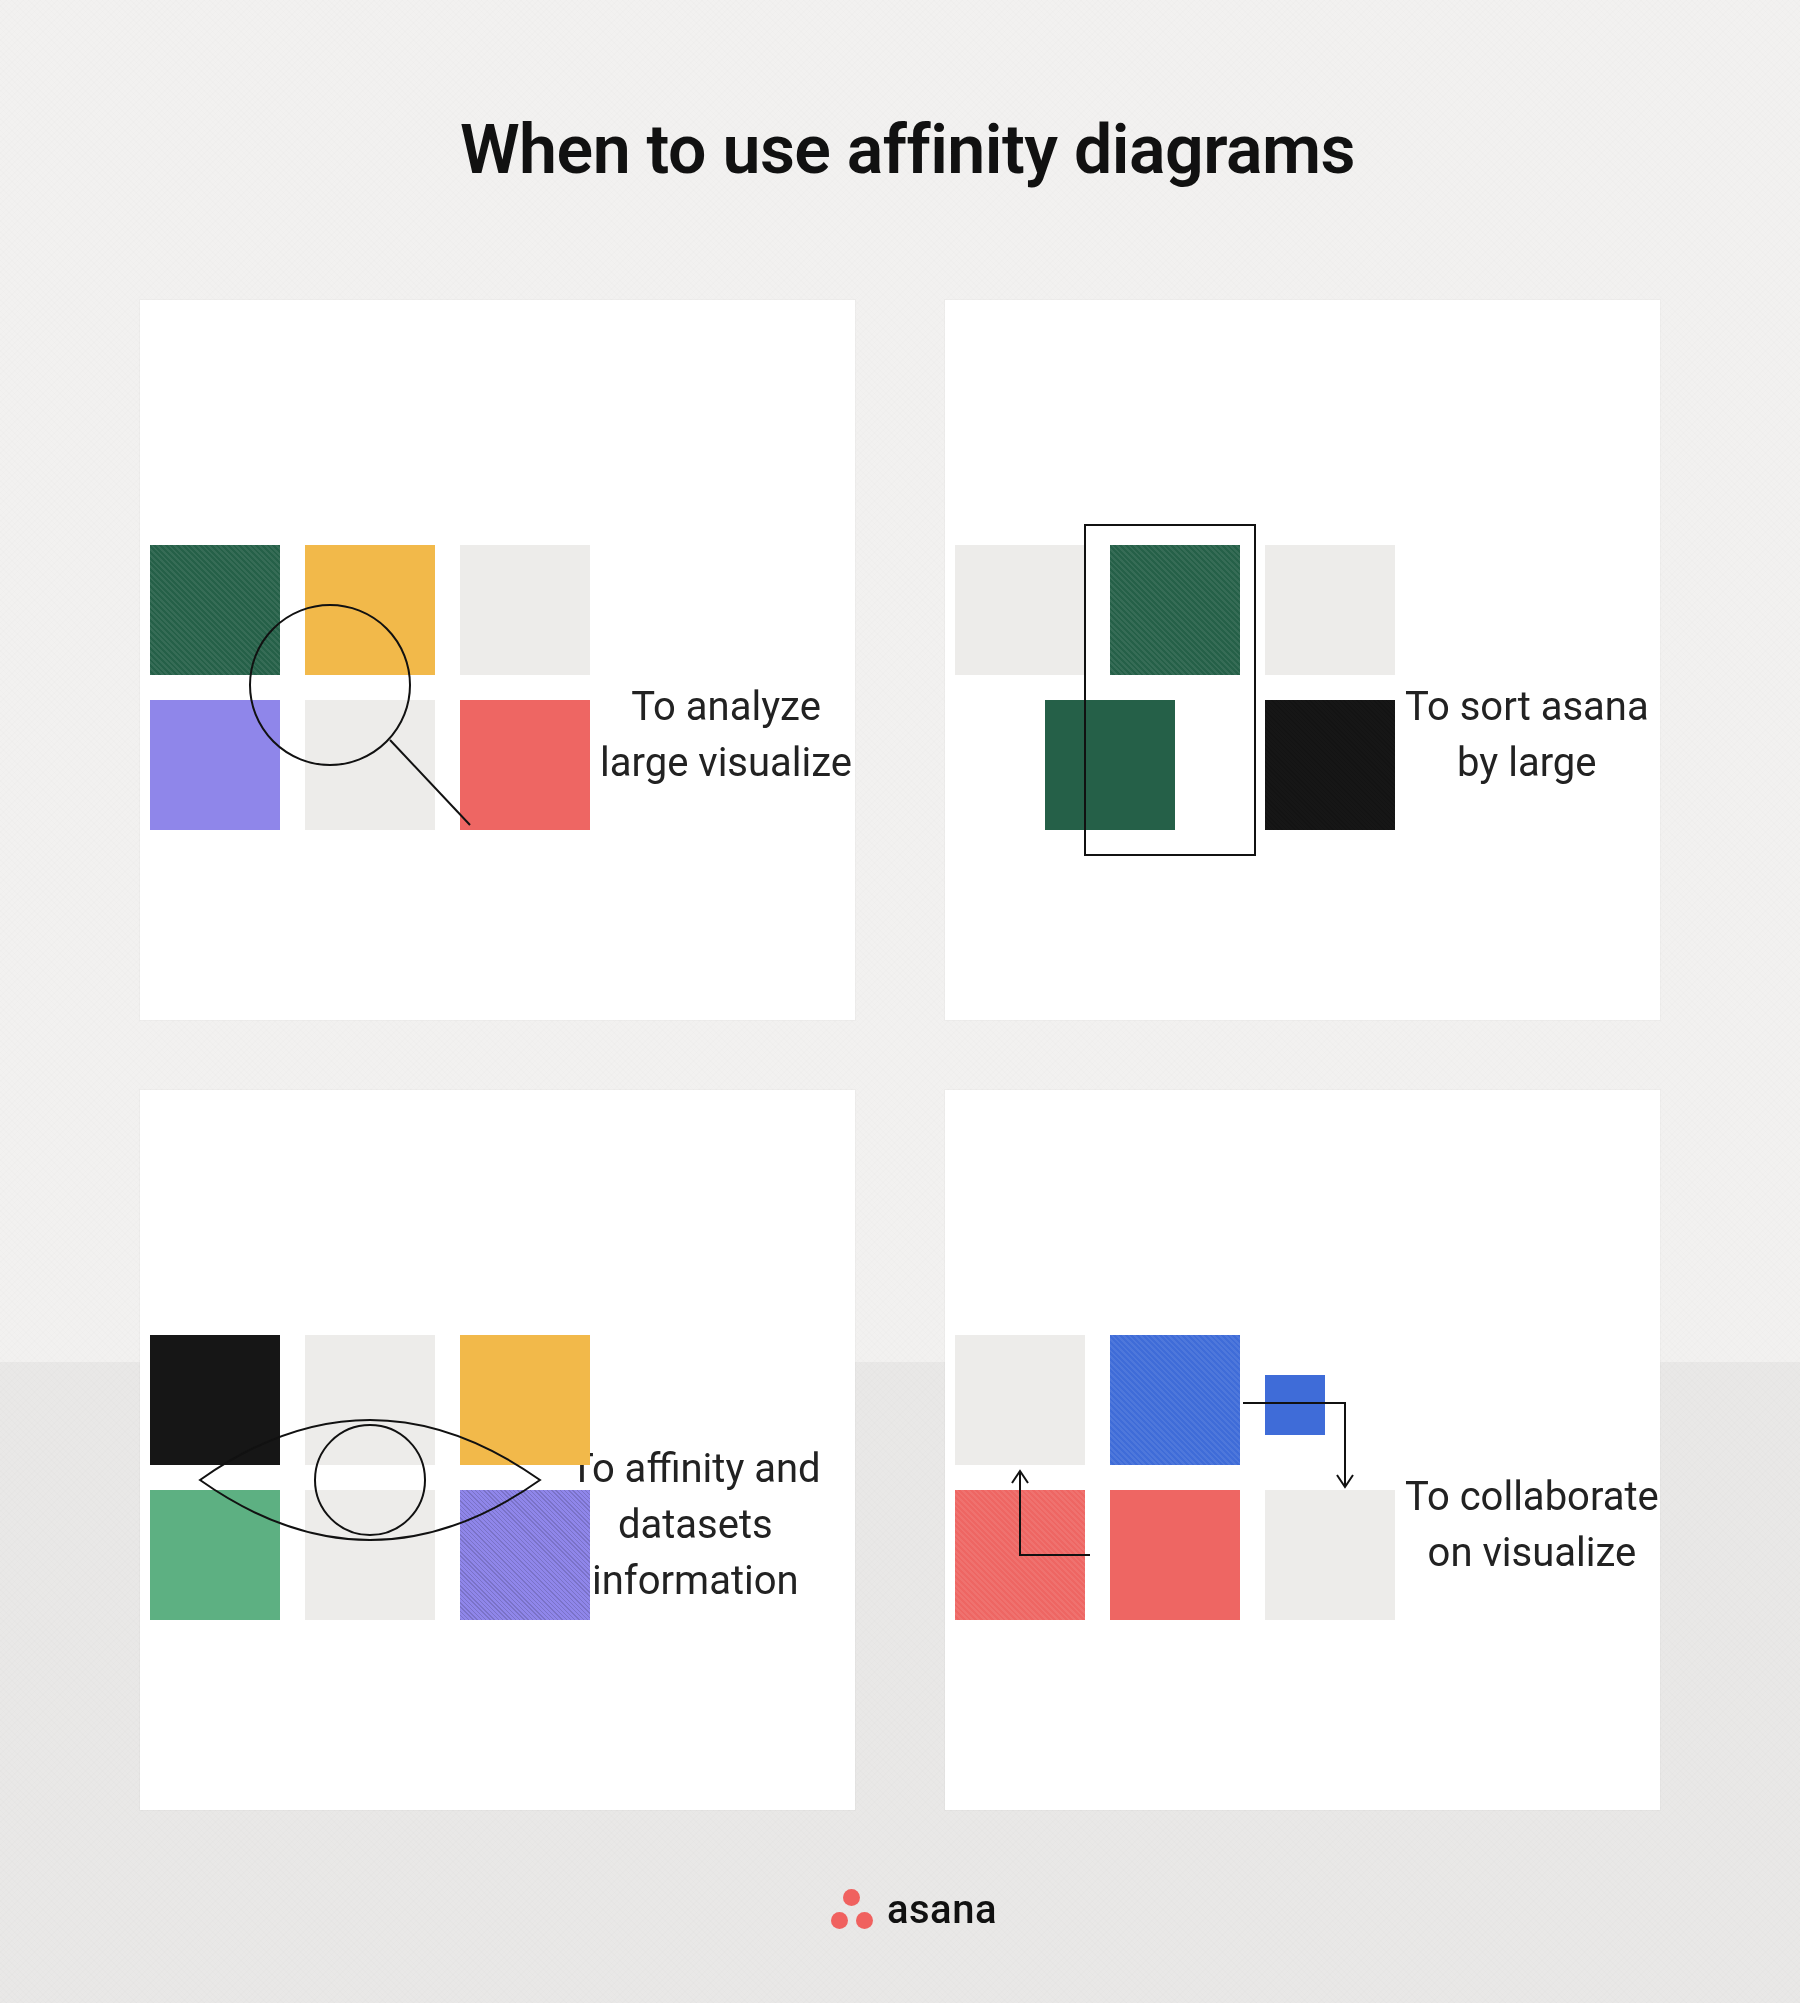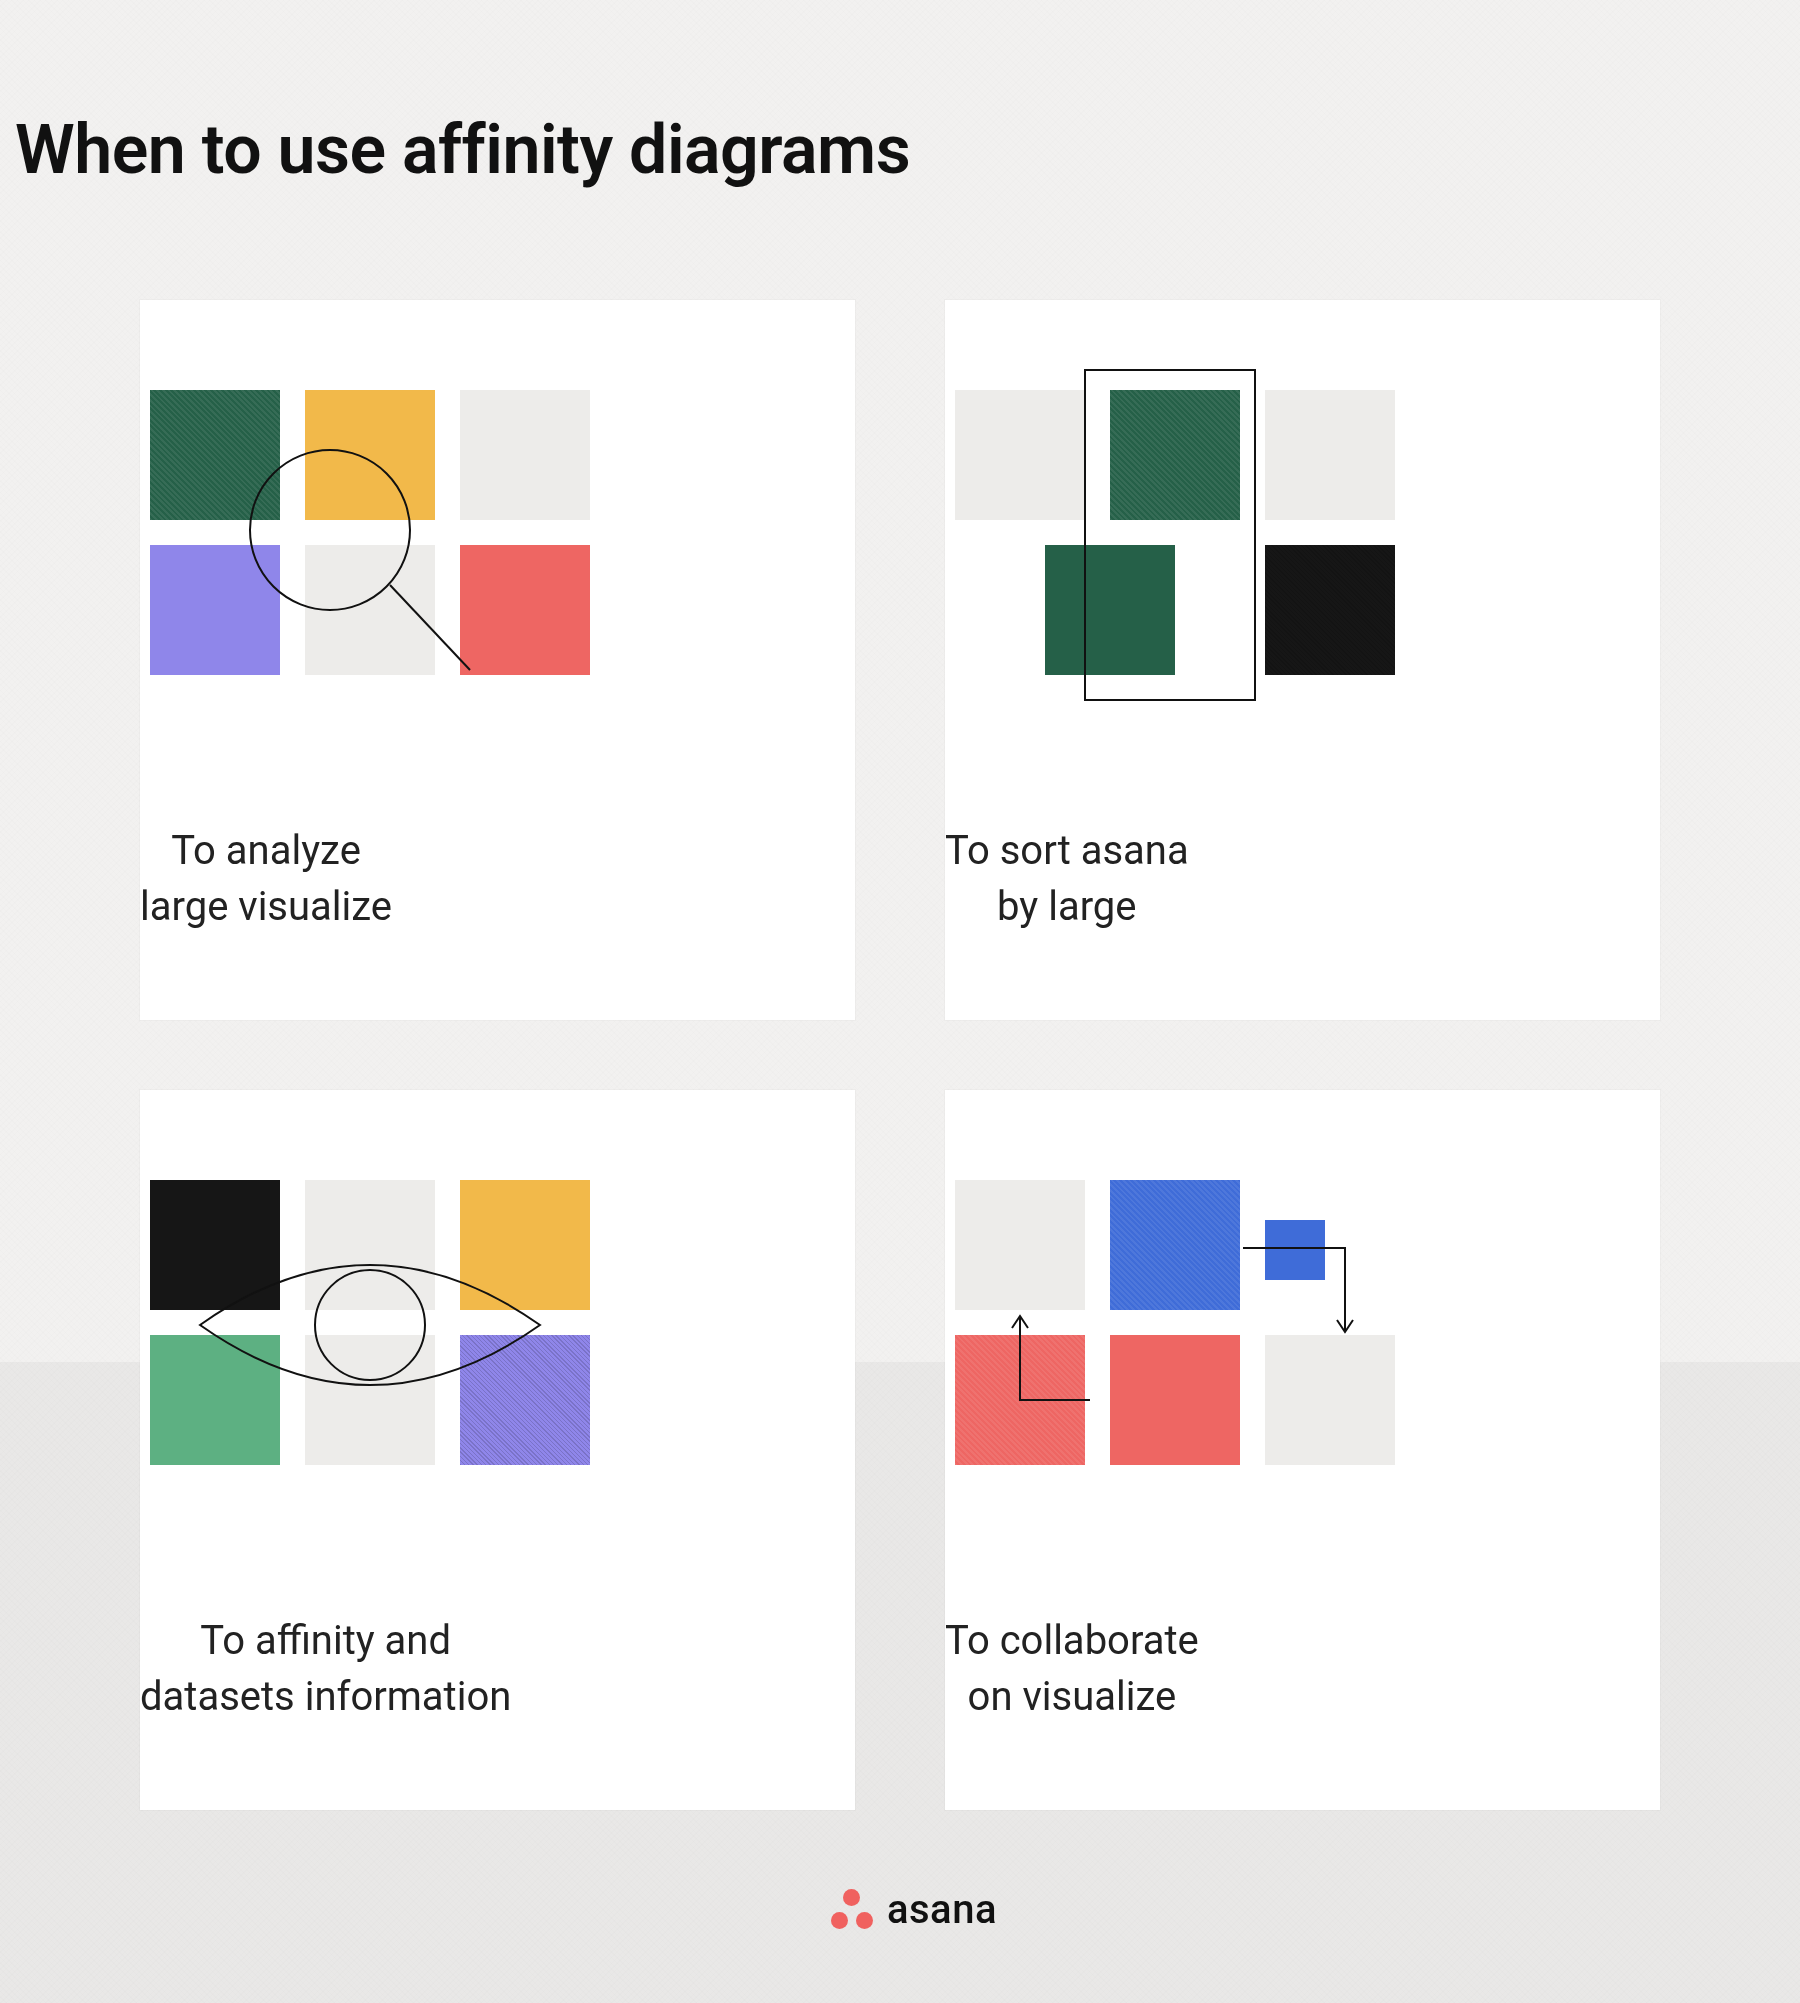--- a/index.html
+++ b/index.html
@@ -27,20 +27,21 @@
       repeating-linear-gradient(45deg, rgba(0,0,0,0.15) 0 1px, transparent 1px 4px),
       repeating-linear-gradient(-45deg, rgba(0,0,0,0.15) 0 1px, transparent 1px 4px);
     mix-blend-mode: multiply;
   }
 
   h1.title {
     position: absolute;
     top: 110px;
     left: 15px;
     right: 0;
+    text-align: center;
     font-size: 68px;
     font-weight: 600;
     letter-spacing: -0.5px;
     color: #111;
   }
 
   .grid {
     position: absolute;
     top: 300px;
     left: 140px;
@@ -49,26 +50,25 @@
     grid-template-columns: 1fr 1fr;
     grid-template-rows: 1fr 1fr;
     gap: 70px 90px;
   }
 
   .card {
     background: #ffffff;
     width: 100%;
     height: 720px;
     display: flex;
-    flex-direction: column;
-    align-items: flex-start;
+    flex-direction: row;
+    align-items: center;
     justify-content: flex-start;
     padding-top: 70px;
     box-shadow: 0 0 0 1px rgba(0,0,0,0.02);
-    gap: 33px;
   }
 
   .illustration {
     width: 460px;
     height: 340px;
     position: relative;
   }
 
   .caption {
     margin-top: 80px;

